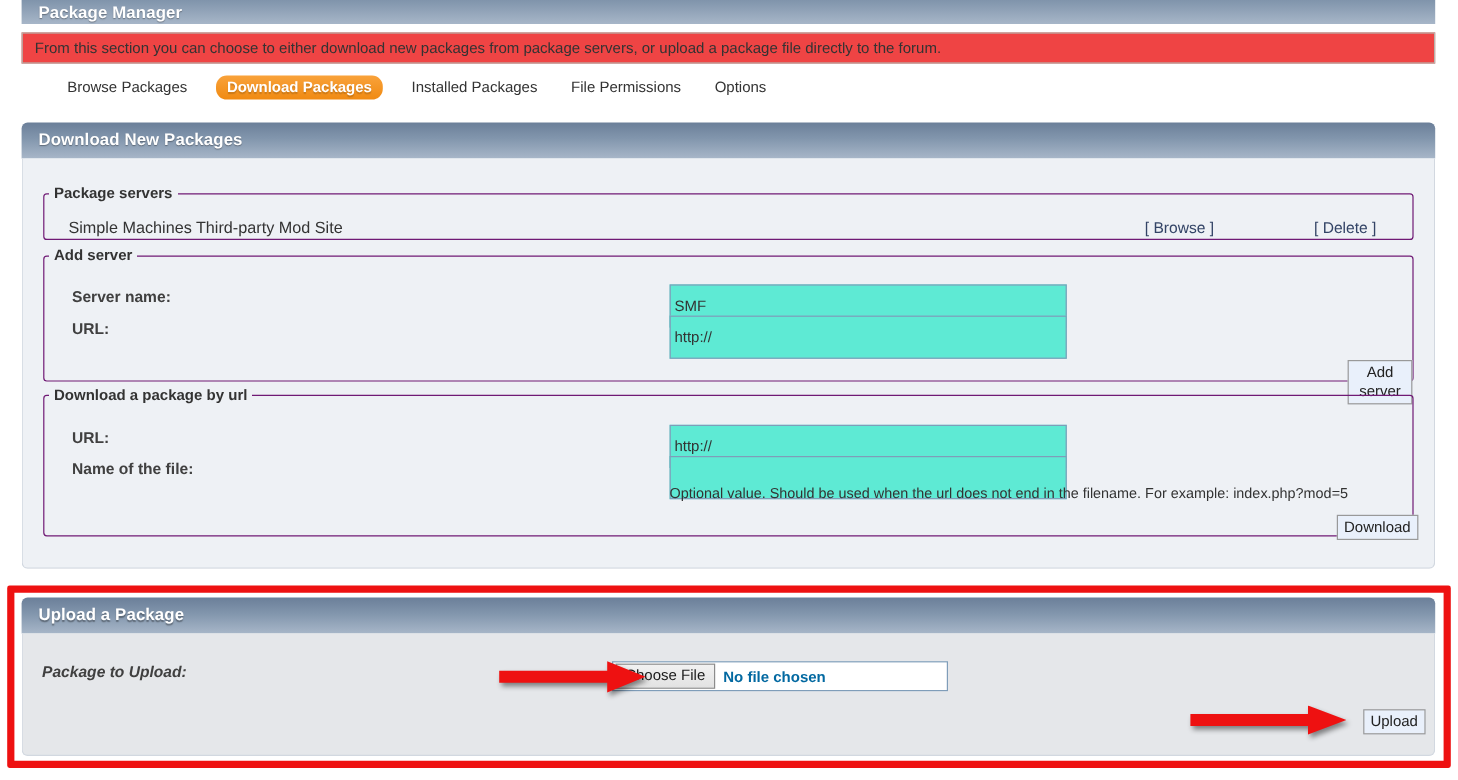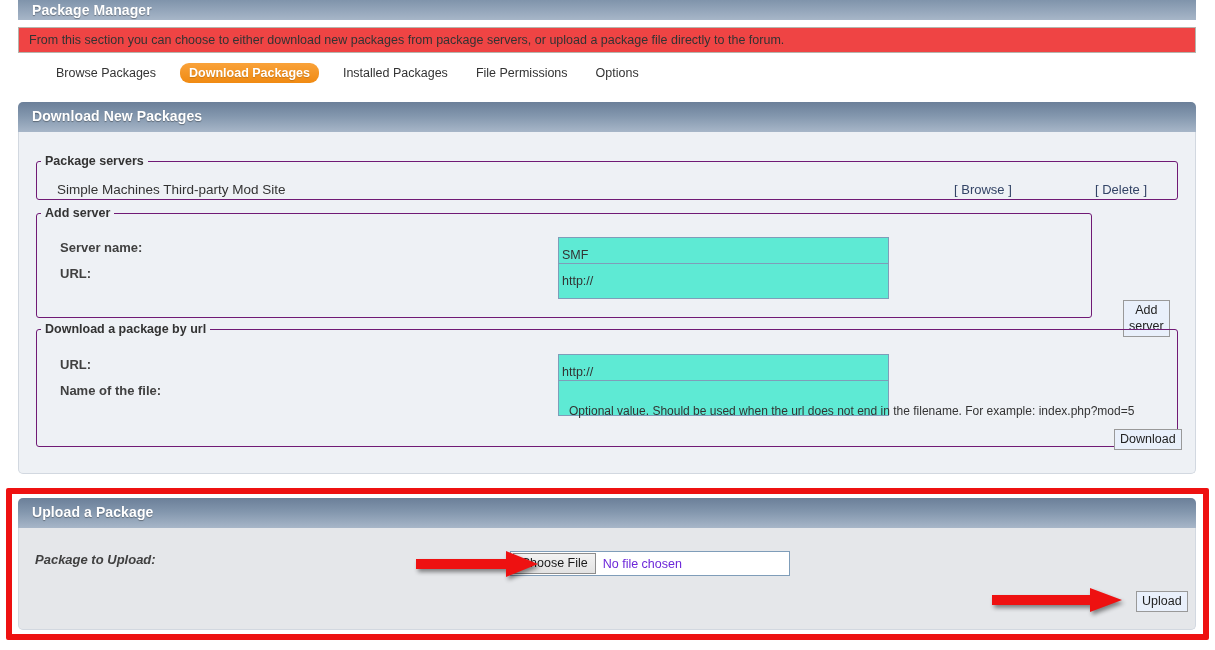--- a/index.html
+++ b/index.html
@@ -110,21 +110,21 @@
   }
   fieldset.box > legend {
     font-weight: bold;
     font-size: 12.5px;
     color: #333;
     padding: 0 4px;
     margin-left: 4px;
   }
 
   #fs-servers { left: 17px; top: 22px; width: 1142px; height: 46px; }
-  #fs-addserver { left: 17px; top: 74px; width: 1056px; height: 112px; }
+  #fs-addserver { left: 17px; top: 74px; width: 1142px; height: 112px; }
   #fs-dlurl { left: 17px; top: 190px; width: 1142px; height: 125px; }
 
   .server-row {
     position: absolute;
     left: 0; right: 0; top: 14px;
     height: 22px;
     font-size: 13px;
   }
   .server-name {
     position: absolute; left: 20px; top: 0;
@@ -194,21 +194,22 @@
     font-size: 12.5px;
     color: #1a1a1a;
     padding: 1px 7px 2px 7px;
     font-family: "Liberation Sans", sans-serif;
     line-height: 16px;
     cursor: pointer;
   }
   #file-status {
     margin-left: 7px;
     font-size: 12.5px;
-    color: #6d28d9;
+    color: #0369a1;
+    font-weight: bold;
   }
 
   
   #red-box {
     position: absolute;
     left: 6px; top: 488px;
     width: 1203px; height: 152px;
     border: 6px solid #ee1111;
     border-radius: 2px;
     pointer-events: none;
@@ -265,21 +266,21 @@
 
     <fieldset class="box" id="fs-dlurl">
       <legend>Download a package by url</legend>
 
       <span class="flabel" style="left:23px; top:21px;">URL:</span>
       <input class="txt" type="text" style="left: 521px; top: 18px; width: 331px;" value="http://">
 
       <span class="flabel" style="left:23px; top:47px;">Name of the file:</span>
       <input class="txt" type="text" style="left: 521px; top: 44px; width: 331px;" value="">
 
-      <span class="hint" style="left:532px; top:68px;">Optional value. Should be used when the url does not end in the filename. For example: index.php?mod=5</span>
+      <span class="hint" style="left:521px; top:68px;">Optional value. Should be used when the url does not end in the filename. For example: index.php?mod=5</span>
 
       <button class="btn" style="left:1077px; top:93px;">Download</button>
     </fieldset>
 
   </div>
 
   <div class="cat-bar" id="up-bar">Upload a Package</div>
 
   <div class="window-body" id="up-body">
     <span class="flabel" style="left:16px; top:24px;font-style:italic;">Package to Upload:</span>

